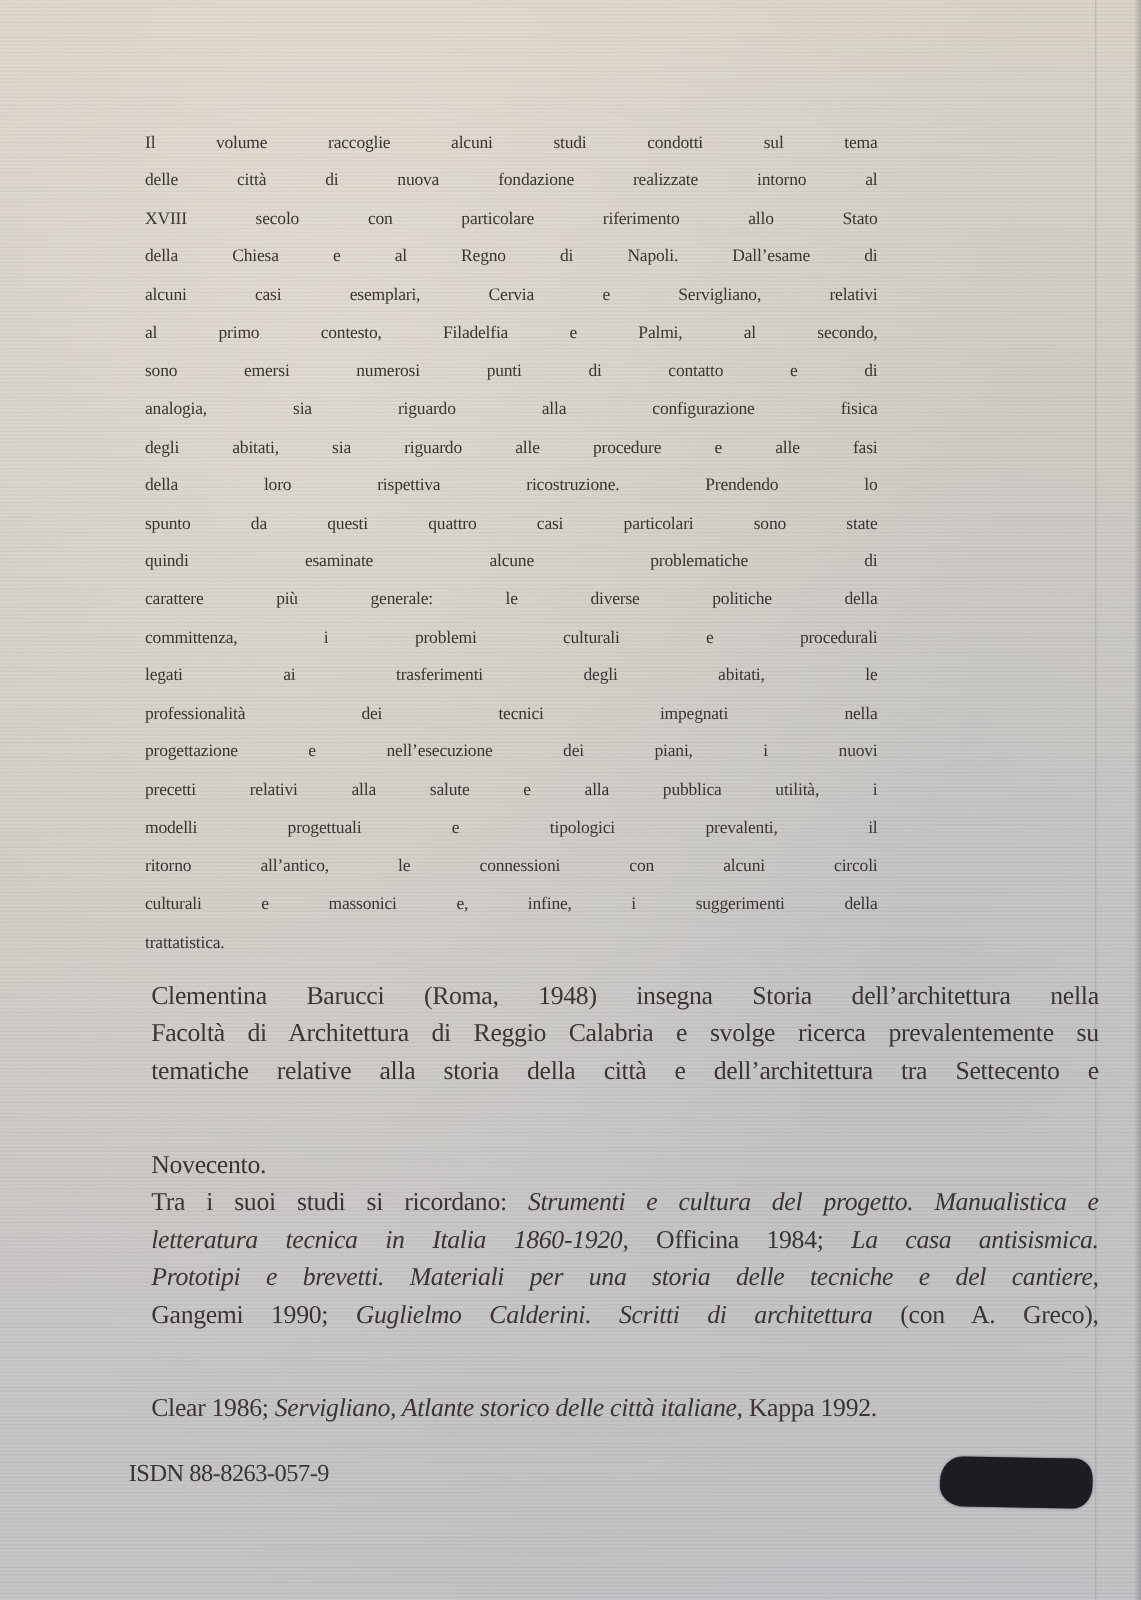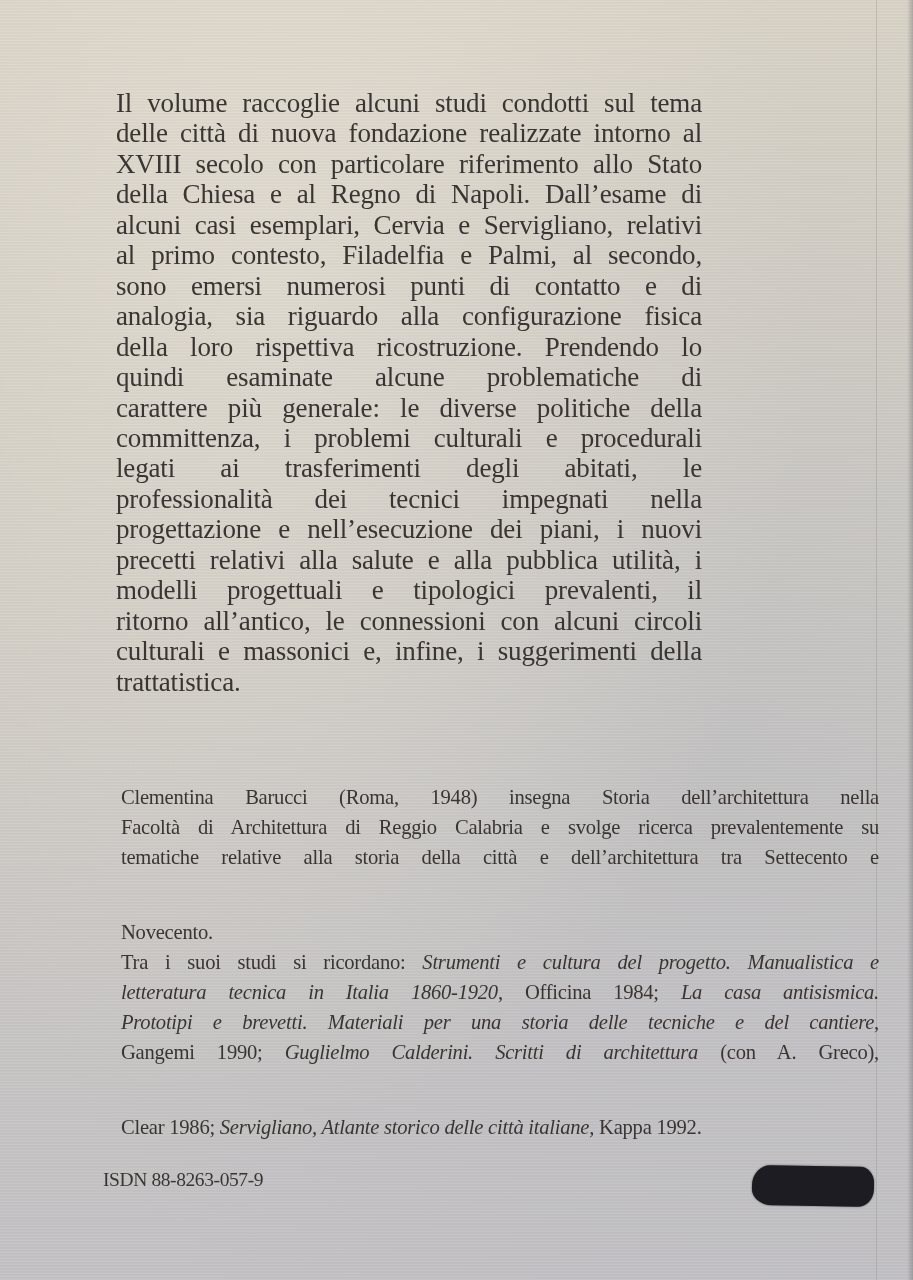--- a/index.html
+++ b/index.html
@@ -43,23 +43,23 @@
       position: absolute;
       top: 0;
       bottom: 0;
       right: 0;
       width: 6px;
       background: linear-gradient(90deg, rgba(0,0,0,0) 0%, rgba(90,88,92,0.35) 100%);
     }
     .blurb {
       position: absolute;
       left: 116px;
-      top: 88px;
+      top: 100px;
       width: 586px;
-      font-size: 27px;
+      font-size: 14px;
       line-height: 30.45px;
       text-align: justify;
       text-align-last: left;
       letter-spacing: -0.15px;
     }
     .blurb .ln {
       display: block;
       text-align: justify;
       text-align-last: justify;
       white-space: nowrap;
@@ -117,21 +117,23 @@
 
 <div class="blurb" id="blurb">
     <span class="ln">Il volume raccoglie alcuni studi condotti sul tema</span>
     <span class="ln">delle città di nuova fondazione realizzate intorno al</span>
     <span class="ln">XVIII secolo con particolare riferimento allo Stato</span>
     <span class="ln">della Chiesa e al Regno di Napoli. Dall’esame di</span>
     <span class="ln">alcuni casi esemplari, Cervia e Servigliano, relativi</span>
     <span class="ln">al primo contesto, Filadelfia e Palmi, al secondo,</span>
     <span class="ln">sono emersi numerosi punti di contatto e di</span>
     <span class="ln">analogia, sia riguardo alla configurazione fisica</span>
+    <span class="ln">degli abitati, sia riguardo alle procedure e alle fasi</span>
     <span class="ln">della loro rispettiva ricostruzione. Prendendo lo</span>
+    <span class="ln">spunto da questi quattro casi particolari sono state</span>
     <span class="ln">quindi esaminate alcune problematiche di</span>
     <span class="ln">carattere più generale: le diverse politiche della</span>
     <span class="ln">committenza, i problemi culturali e procedurali</span>
     <span class="ln">legati ai trasferimenti degli abitati, le</span>
     <span class="ln">professionalità dei tecnici impegnati nella</span>
     <span class="ln">progettazione e nell’esecuzione dei piani, i nuovi</span>
     <span class="ln">precetti relativi alla salute e alla pubblica utilità, i</span>
     <span class="ln">modelli progettuali e tipologici prevalenti, il</span>
     <span class="ln">ritorno all’antico, le connessioni con alcuni circoli</span>
     <span class="ln">culturali e massonici e, infine, i suggerimenti della</span>

